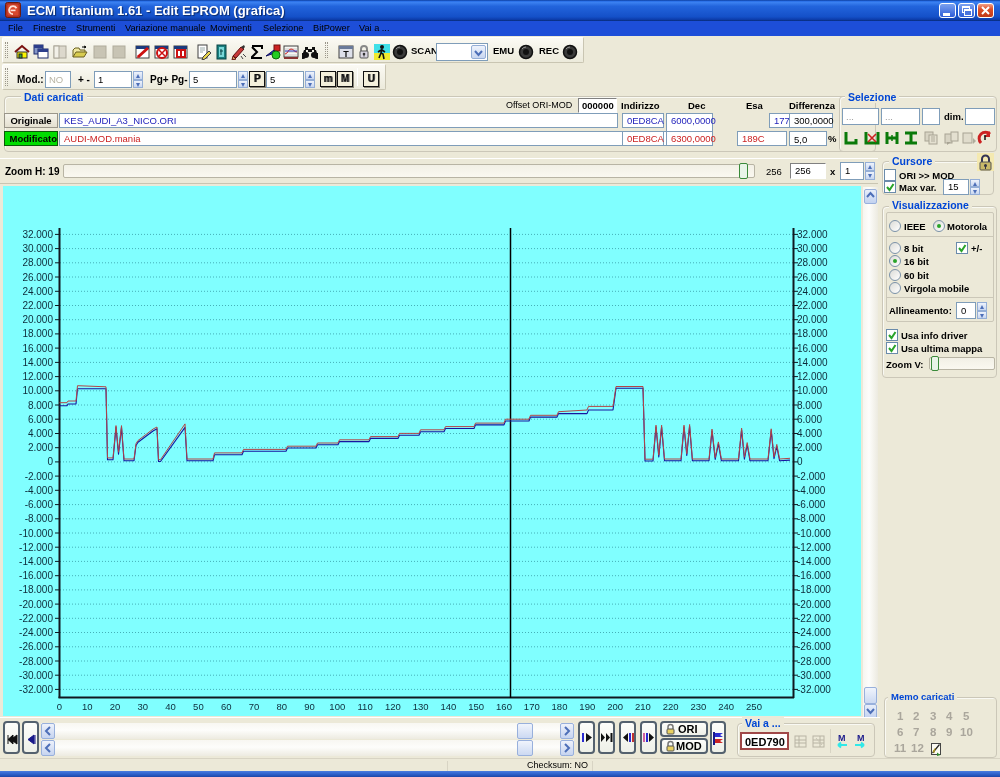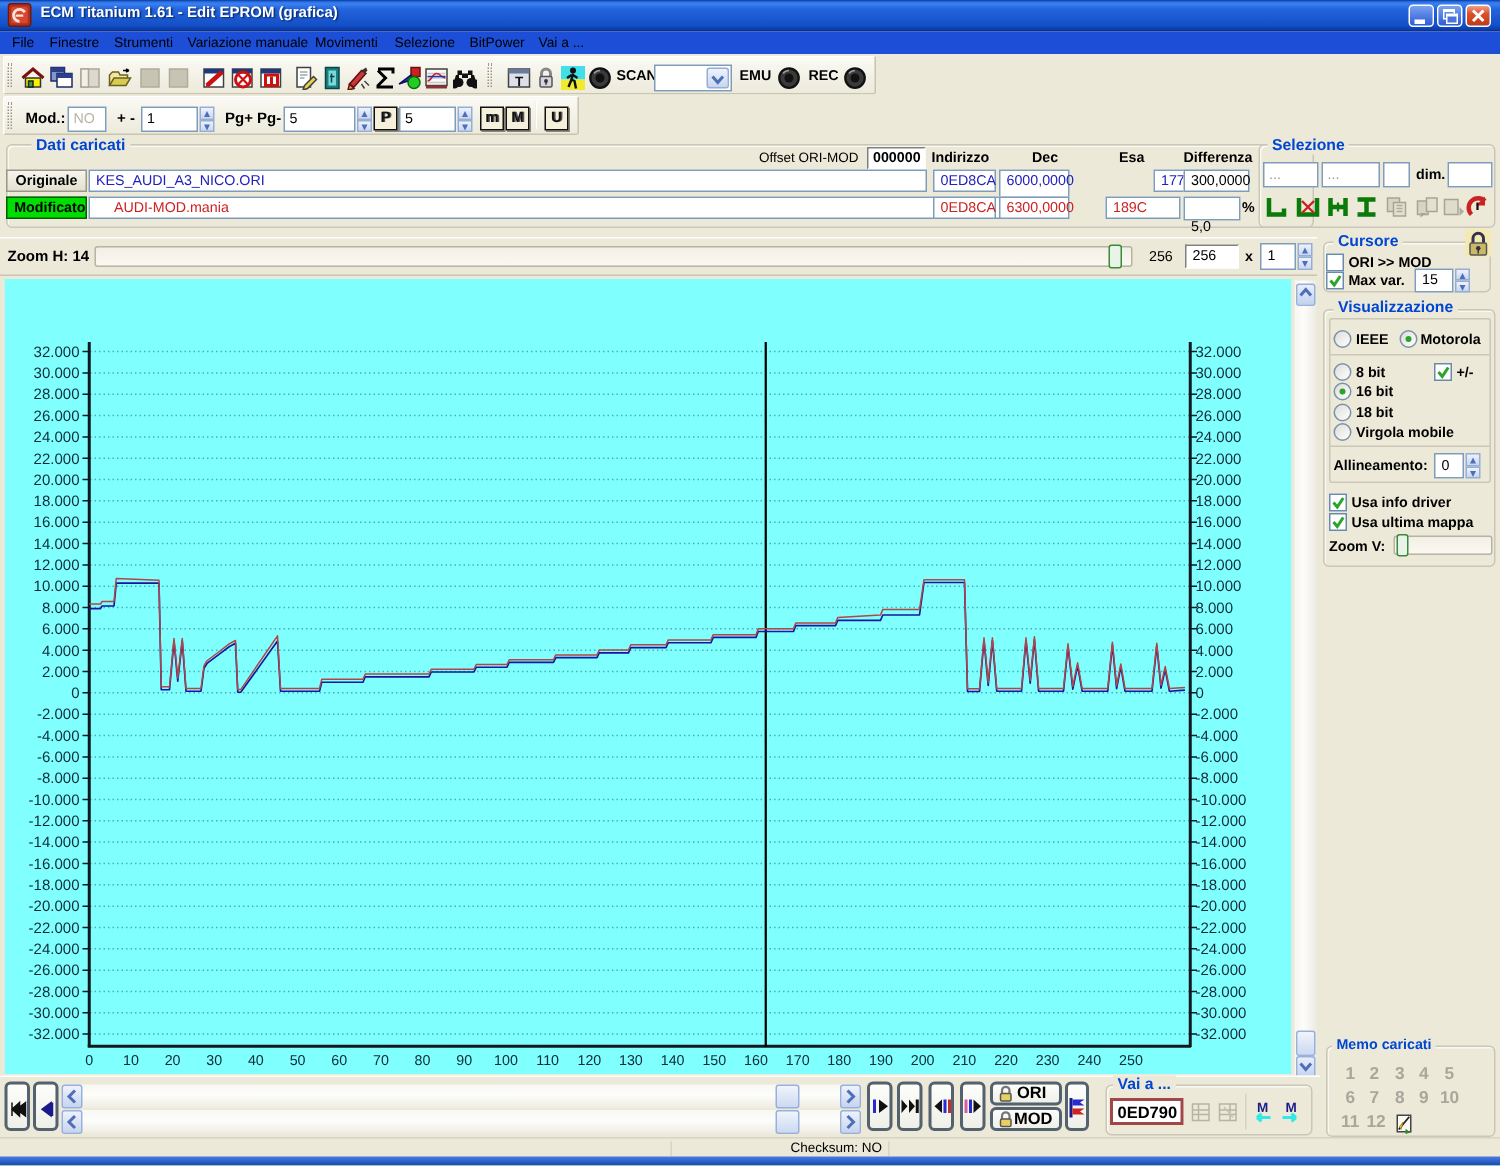--- a/index.html
+++ b/index.html
@@ -20,21 +20,21 @@
 .spin b.d:after{top:2px;border-top:4px solid #4d6fb8}
 .navb{position:absolute;width:17px;height:33px;background:linear-gradient(180deg,#fdfdfa,#eef0e8);border:2px solid #54616e;border-radius:4px}
 </style></head><body>
 <div class="abs" style="left:0;top:0;width:1000px;height:21px;background:linear-gradient(180deg,#0a3a9a 0%,#2a70e8 6%,#3a80f0 12%,#2264dc 30%,#1a58d0 60%,#1450c8 80%,#0c3ba8 94%,#082a74 100%)">
  <svg class="abs" style="left:5px;top:2px" width="17" height="17">
       <rect x="0.5" y="0.5" width="15" height="15" rx="2" fill="#b03020" stroke="#6c1a0c"></rect>
       <rect x="2.5" y="2.5" width="11" height="11" rx="1" fill="#d8482e"></rect>
       <path d="M11.5 6.2A4 4 0 108 12.2" fill="none" stroke="#ffe2d8" stroke-width="1.8"></path>
       <path d="M5.5 8.4h5" stroke="#ffe2d8" stroke-width="1.6"></path>
     </svg>
- <span class="abs" style="left:27px;top:3px;font-size:10px;font-weight:bold;color:#fff;text-shadow:1px 1px 1px #0a2a6a">ECM Titanium 1.61 - Edit EPROM (grafica)</span>
+ <span class="abs" style="left:27px;top:3px;font-size:13px;font-weight:bold;color:#fff;text-shadow:1px 1px 1px #0a2a6a">ECM Titanium 1.61 - Edit EPROM (grafica)</span>
  <div class="abs" style="left:939px;top:3px;width:17px;height:15px;background:linear-gradient(180deg,#7ba1ef,#2c5cd8);border:1px solid #fff;border-radius:3px">
       <div class="abs" style="left:3px;top:9px;width:7px;height:3px;background:#fff"></div>
     </div>
  <div class="abs" style="left:958px;top:3px;width:17px;height:15px;background:linear-gradient(180deg,#7ba1ef,#2c5cd8);border:1px solid #fff;border-radius:3px">
       <div class="abs" style="left:3px;top:2px;width:8px;height:7px;border:1px solid #fff;border-top-width:2px"></div>
       <div class="abs" style="left:5px;top:5px;width:8px;height:7px;border:1px solid #fff;border-top-width:2px;background:#4a74dc"></div>
     </div>
  <div class="abs" style="left:977px;top:3px;width:17px;height:15px;background:linear-gradient(180deg,#f0a088,#dd4f28 40%,#c03a18);border:1px solid #fff;border-radius:3px">
       <svg class="abs" style="left:2px;top:1px" width="11" height="11">
         <path d="M2 2l7 7M9 2l-7 7" stroke="#fff" stroke-width="2"></path>
@@ -217,25 +217,25 @@
 <span class="abs b" style="left:688px;top:100px">Dec</span>
 <span class="abs b" style="left:746px;top:100px">Esa</span>
 <span class="abs b" style="left:789px;top:100px">Differenza</span>
 <div class="abs b" style="left:4px;top:113px;width:54px;height:15px;background:linear-gradient(180deg,#f6f4ec,#e4e0d0);border:1px solid #9a968a;text-align:center;padding-top:1px">Originale</div>
 <div class="fld" style="left:59px;top:113px;width:559px;height:15px;color:#2222bb;padding:1px 0 0 4px">KES_AUDI_A3_NICO.ORI</div>
 <div class="fld" style="left:622px;top:113px;width:42px;height:15px;color:#2222bb;padding:1px 0 0 4px">0ED8CA</div>
 <div class="fld" style="left:666px;top:113px;width:47px;height:15px;color:#2222bb;padding:1px 0 16px 4px">6000,0000</div>
 <div class="fld" style="left:769px;top:113px;width:50px;height:15px;color:#2222bb;padding:1px 0 0 4px">1770</div>
 <div class="fld" style="left:789px;top:113px;width:44px;height:15px;padding:1px 0 0 4px">300,0000</div>
 <div class="abs b" style="left:4px;top:131px;width:54px;height:15px;background:#00dd00;border:1px solid #0a5a0a;text-align:right;padding-top:1px">Modificato</div>
-<div class="fld" style="left:59px;top:131px;width:640px;height:15px;color:#cc2222;padding:1px 0 0 16px">AUDI-MOD.mania</div>
+<div class="fld" style="left:59px;top:131px;width:640px;height:15px;color:#cc2222;padding:1px 0 0 4px">AUDI-MOD.mania</div>
 <div class="fld" style="left:622px;top:131px;width:42px;height:15px;color:#cc2222;padding:1px 0 0 4px">0ED8CA</div>
 <div class="fld" style="left:666px;top:131px;width:47px;height:15px;color:#cc2222;padding:1px 0 0 4px">6300,0000</div>
 <div class="fld" style="left:737px;top:131px;width:50px;height:15px;color:#cc2222;padding:1px 0 0 4px">189C</div>
-<div class="fld" style="left:789px;top:131px;width:38px;height:15px;padding:14px 0 0 4px">5,0</div>
+<div class="fld" style="left:789px;top:131px;width:38px;height:15px;padding:2px 0 0 4px">5,0</div>
 <span class="abs b" style="left:828px;top:133px">%</span>
 
 <div class="gb" style="left:839px;top:96px;width:158px;height:56px"></div>
 <span class="gl" style="left:845px;top:91px">Selezione</span>
 <div class="fld" style="left:842px;top:108px;width:37px;height:17px;color:#999;padding:2px 0 0 3px">...</div>
 <div class="fld" style="left:881px;top:108px;width:39px;height:17px;color:#999;padding:2px 0 0 3px">...</div>
 <div class="fld" style="left:922px;top:108px;width:18px;height:17px"></div>
 <span class="abs b" style="left:944px;top:111px">dim.</span>
 <div class="fld" style="left:965px;top:108px;width:30px;height:17px"></div>
 <div class="abs" style="left:843px;top:130px;width:18px;height:18px"><svg width="16" height="16" viewBox="0 0 16 16">
@@ -266,21 +266,21 @@
       <rect x="2" y="3" width="9" height="10" fill="#e0dccc" stroke="#a8a494"></rect>
       <path d="M12 8l3 3-3 3z" fill="#b0ac9c"></path>
     </svg></div>
 <div class="abs" style="left:977px;top:130px;width:18px;height:18px"><svg width="16" height="16" viewBox="0 0 16 16">
       <path d="M13 4A6 6 0 104 13" fill="none" stroke="#cc2222" stroke-width="3"></path>
       <path d="M13 1v6h-6z" fill="#cc2222"></path>
       <path d="M8 5v5" stroke="#111" stroke-width="1.5"></path>
     </svg></div>
 
 <div class="abs" style="left:0;top:158px;width:878px;height:26px;border-top:1px solid #fff;border-bottom:1px solid #c9c5b2;background:#ece9d8"></div>
-<span class="abs b" style="left:5px;top:166px;font-size:10px">Zoom H: 14</span>
+<span class="abs b" style="left:5px;top:166px;font-size:10px">Zoom H: 19</span>
 <div class="abs" style="left:63px;top:164px;width:692px;height:14px;background:linear-gradient(180deg,#f2f0e6,#faf8f0);border:1px solid #b8b4a4;border-radius:2px"></div>
 <div class="abs" style="left:739px;top:163px;width:9px;height:16px;background:#e8f4e8;border:1px solid #3a8a3a;border-radius:2px"></div>
 <span class="abs" style="left:766px;top:166px">256</span>
 <div class="sunk" style="left:790px;top:163px;width:36px;height:16px;padding:1px 0 0 4px">256</div>
 <span class="abs b" style="left:830px;top:166px">x</span>
 <div class="fld" style="left:840px;top:162px;width:24px;height:18px;padding:2px 0 0 4px">1</div>
 <div class="spin" style="left:865px;top:162px;height:18px">
     <b class="u"></b>
     <b class="d"></b>
   </div>
@@ -541,21 +541,21 @@
     <svg width="10" height="10">
       <path d="M2 5l2.5 3L8.5 2" fill="none" stroke="#2aa42a" stroke-width="2"></path>
     </svg>
   </div>
 <span class="abs b" style="left:971px;top:243px">+/-</span>
 <div class="rad" style="left:889px;top:255px">
     <i></i>
   </div>
 <span class="abs b" style="left:904px;top:256px">16 bit</span>
 <div class="rad" style="left:889px;top:269px"></div>
-<span class="abs b" style="left:904px;top:270px">18 bit</span>
+<span class="abs b" style="left:904px;top:270px">60 bit</span>
 <div class="rad" style="left:889px;top:282px"></div>
 <span class="abs b" style="left:904px;top:283px">Virgola mobile</span>
 <span class="abs b" style="left:889px;top:305px">Allineamento:</span>
 <div class="fld" style="left:956px;top:302px;width:20px;height:17px;padding:2px 0 0 4px">0</div>
 <div class="spin" style="left:977px;top:302px;height:17px">
     <b class="u"></b>
     <b class="d"></b>
   </div>
 <div class="chk" style="left:886px;top:329px">
     <svg width="10" height="10">

